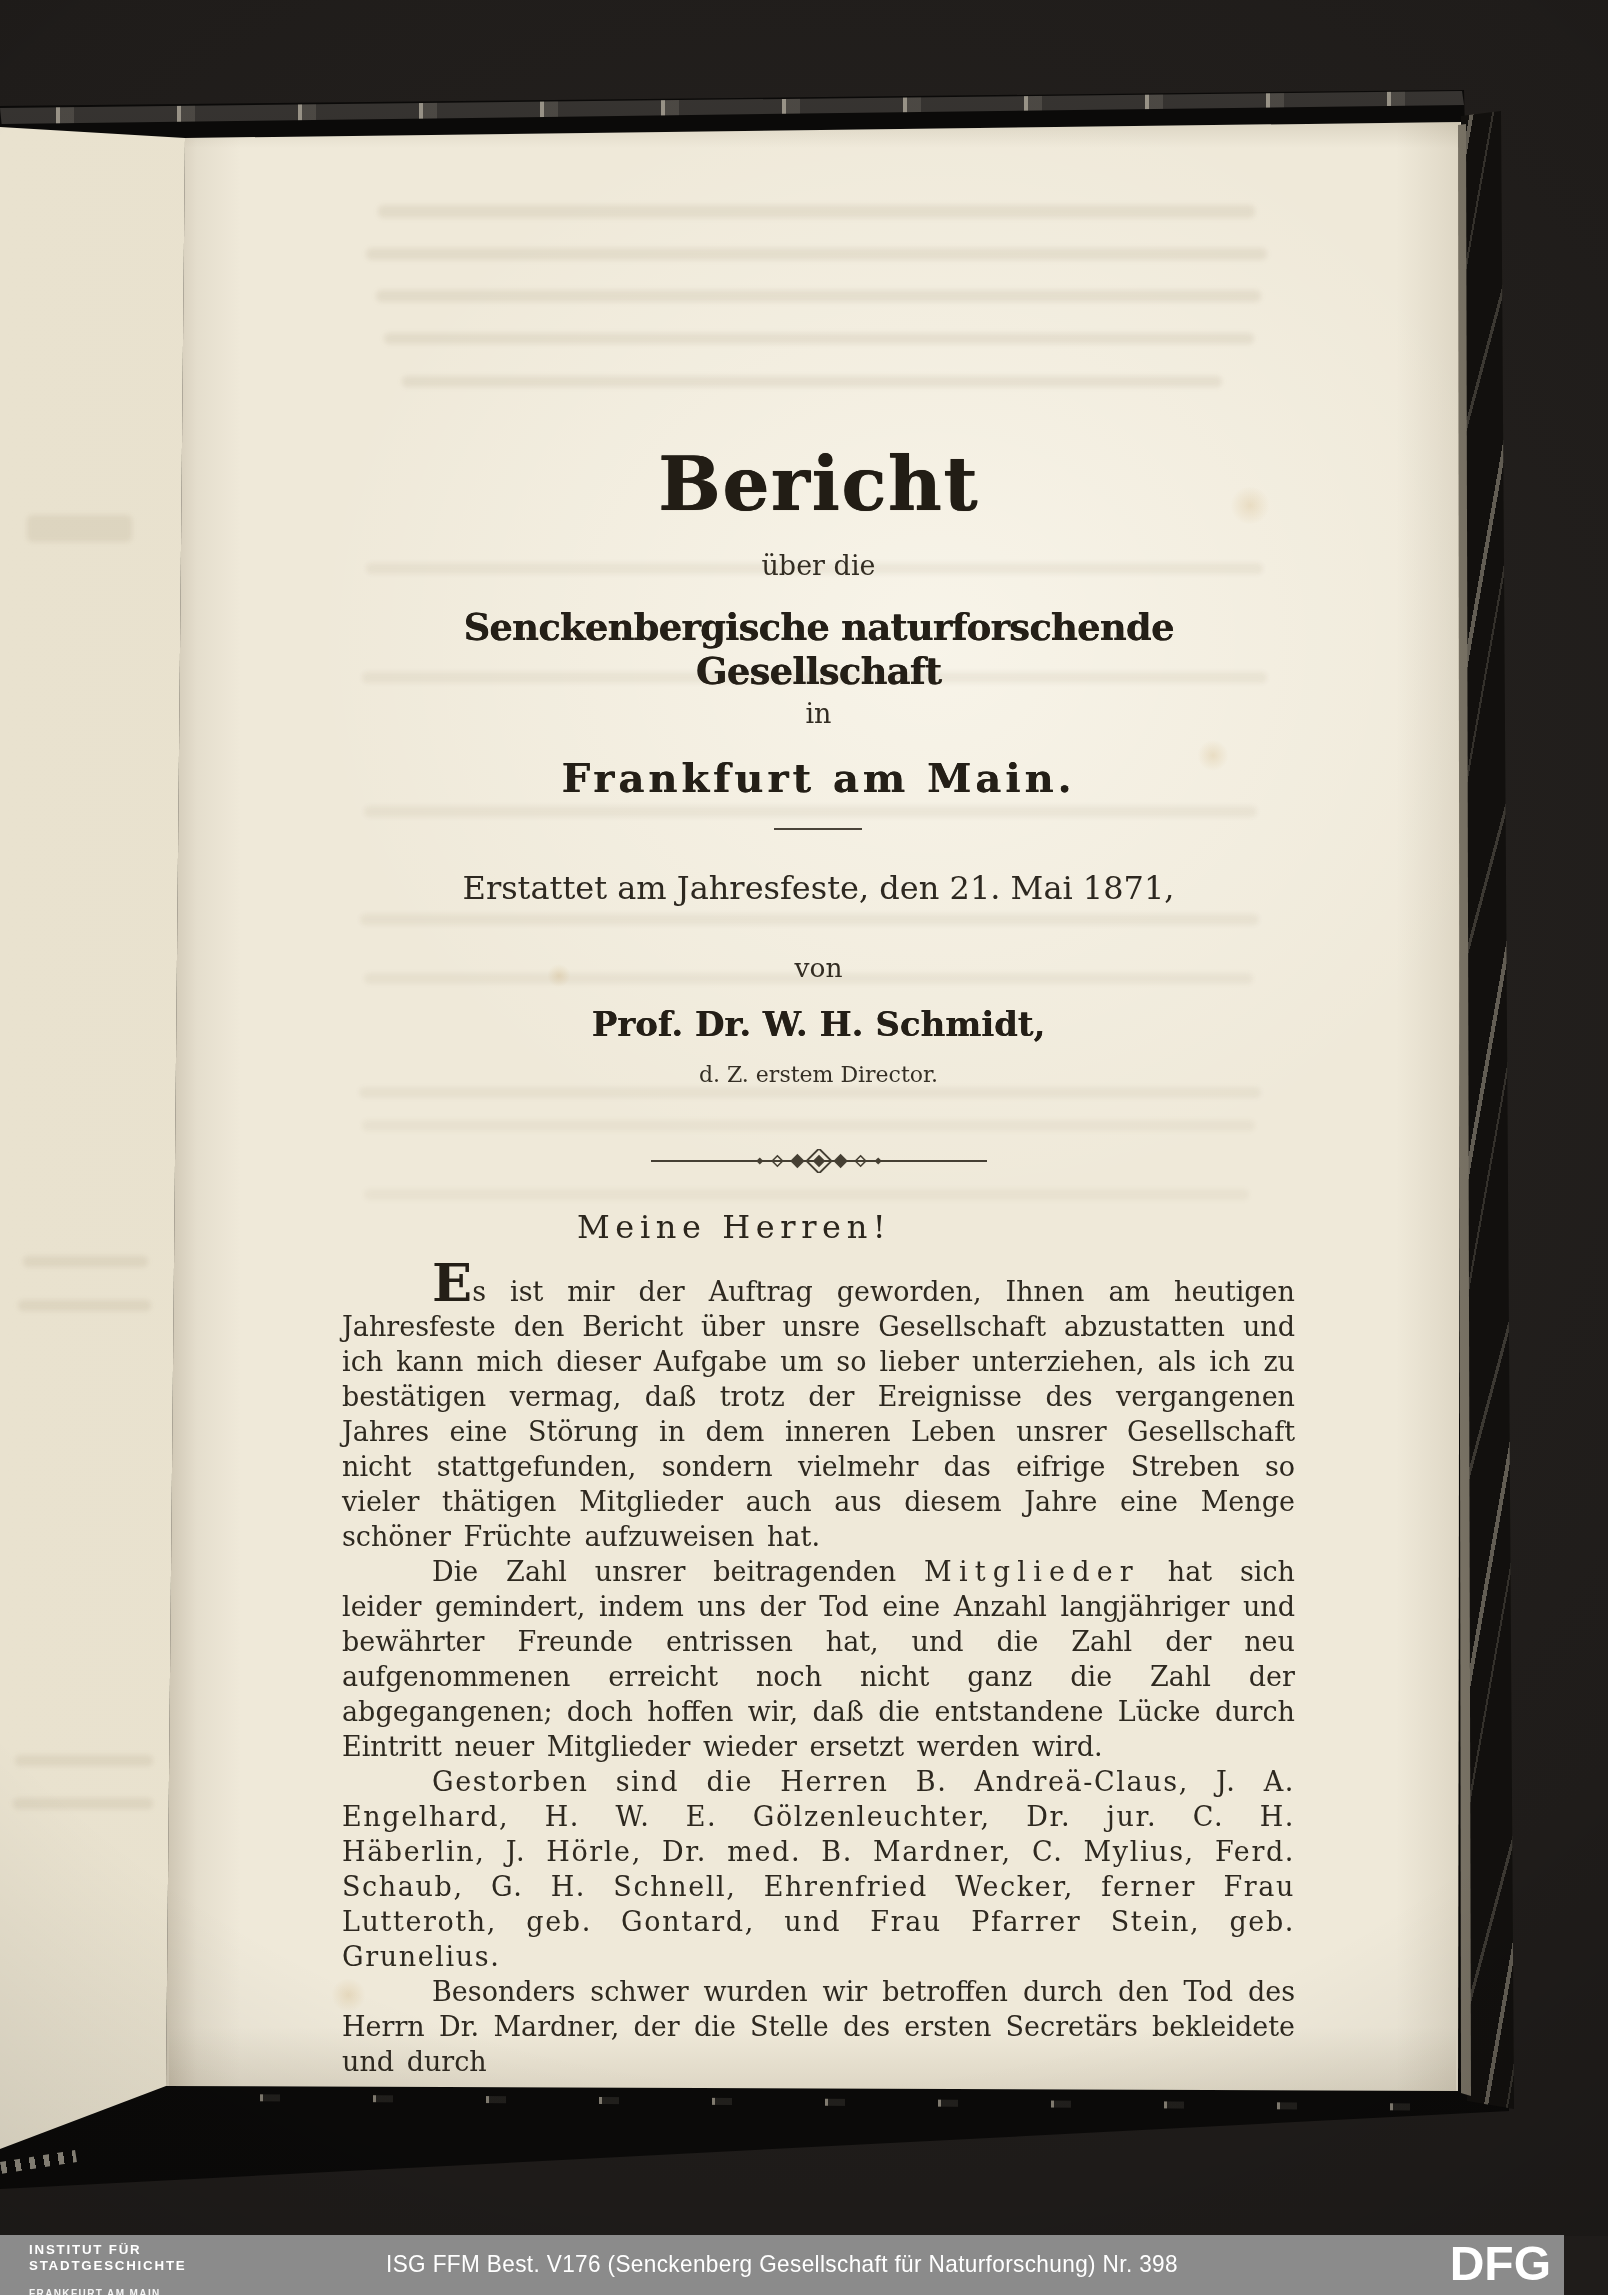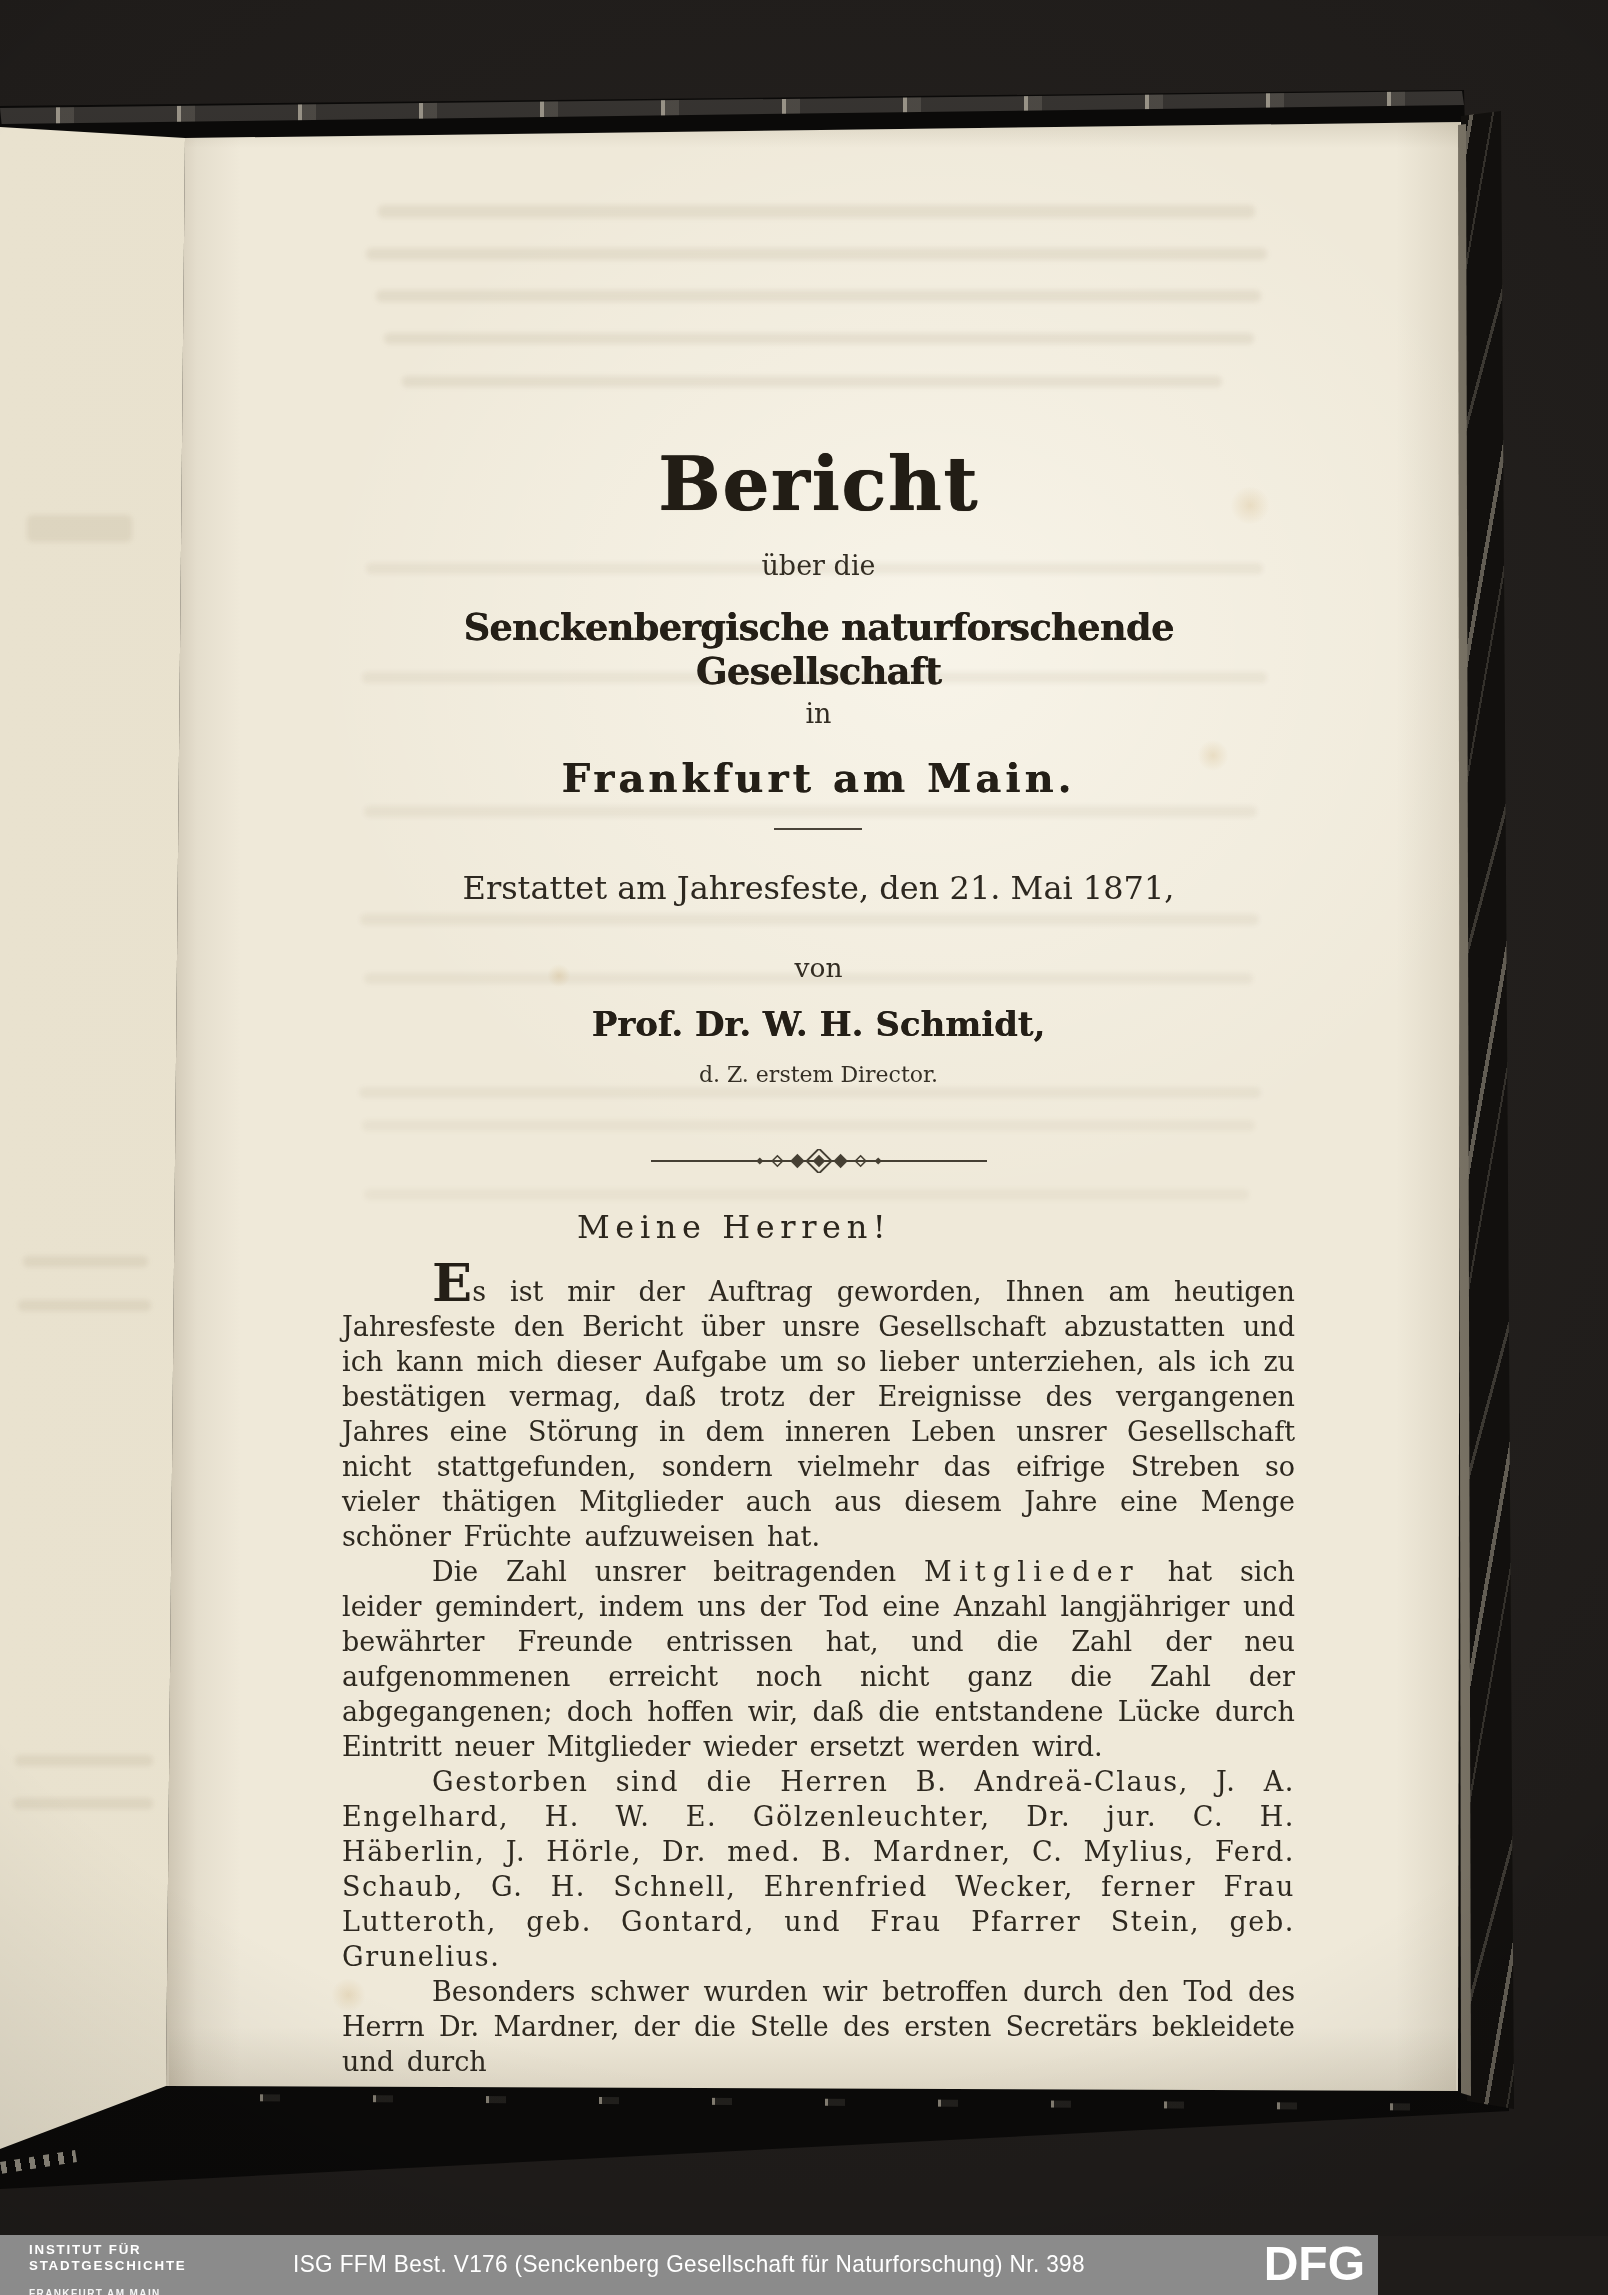--- a/index.html
+++ b/index.html
@@ -81,21 +81,21 @@
   .t-salut{position:absolute;top:1208px;left:235px;font-size:32px;letter-spacing:5.6px;color:#2b261d;}
   .bodytext{position:absolute;top:1264px;left:0;width:953px;font-size:27px;line-height:35px;
      color:#2e2920;word-spacing:4px;text-align:justify;}
   .bodytext p{margin:0;text-indent:90px;}
   .p-first::first-letter{font-size:1.95em;line-height:0.72;font-weight:bold;color:#241f17;}
   .gesperrt{letter-spacing:7.2px;}
   .p-names{letter-spacing:1.6px;word-spacing:5.6px;}
   .vignette{position:absolute;left:0;top:0;width:1609px;height:2236px;pointer-events:none;
      background:radial-gradient(120% 88% at 50% 42%, rgba(0,0,0,0) 58%, rgba(0,0,0,0.26) 100%);}
   
-  .footerbar{position:absolute;left:0;bottom:0;width:1378px;height:60px;background:#8b8b8b;
+  .footerbar{position:absolute;left:0;bottom:0;width:1564px;height:60px;background:#8b8b8b;
      font-family:"Liberation Sans",sans-serif;color:#ffffff;}
   .inst{position:absolute;left:29px;top:7.2px;line-height:1.18;}
   .inst .b{font-size:13.3px;font-weight:bold;letter-spacing:1.8px;}
   .inst .s{font-size:10px;font-weight:bold;letter-spacing:1.4px;opacity:0.92;margin-top:14px;}
   .ref{position:absolute;left:0;right:0;top:50%;transform:translateY(-52%) scaleX(0.94);
      text-align:center;font-size:24px;letter-spacing:0.4px;white-space:nowrap;}
   .dfg{position:absolute;right:13px;top:50%;transform:translateY(-53%);
      font-size:48px;font-weight:bold;letter-spacing:0px;font-stretch:condensed;}
 </style>
 </head>

